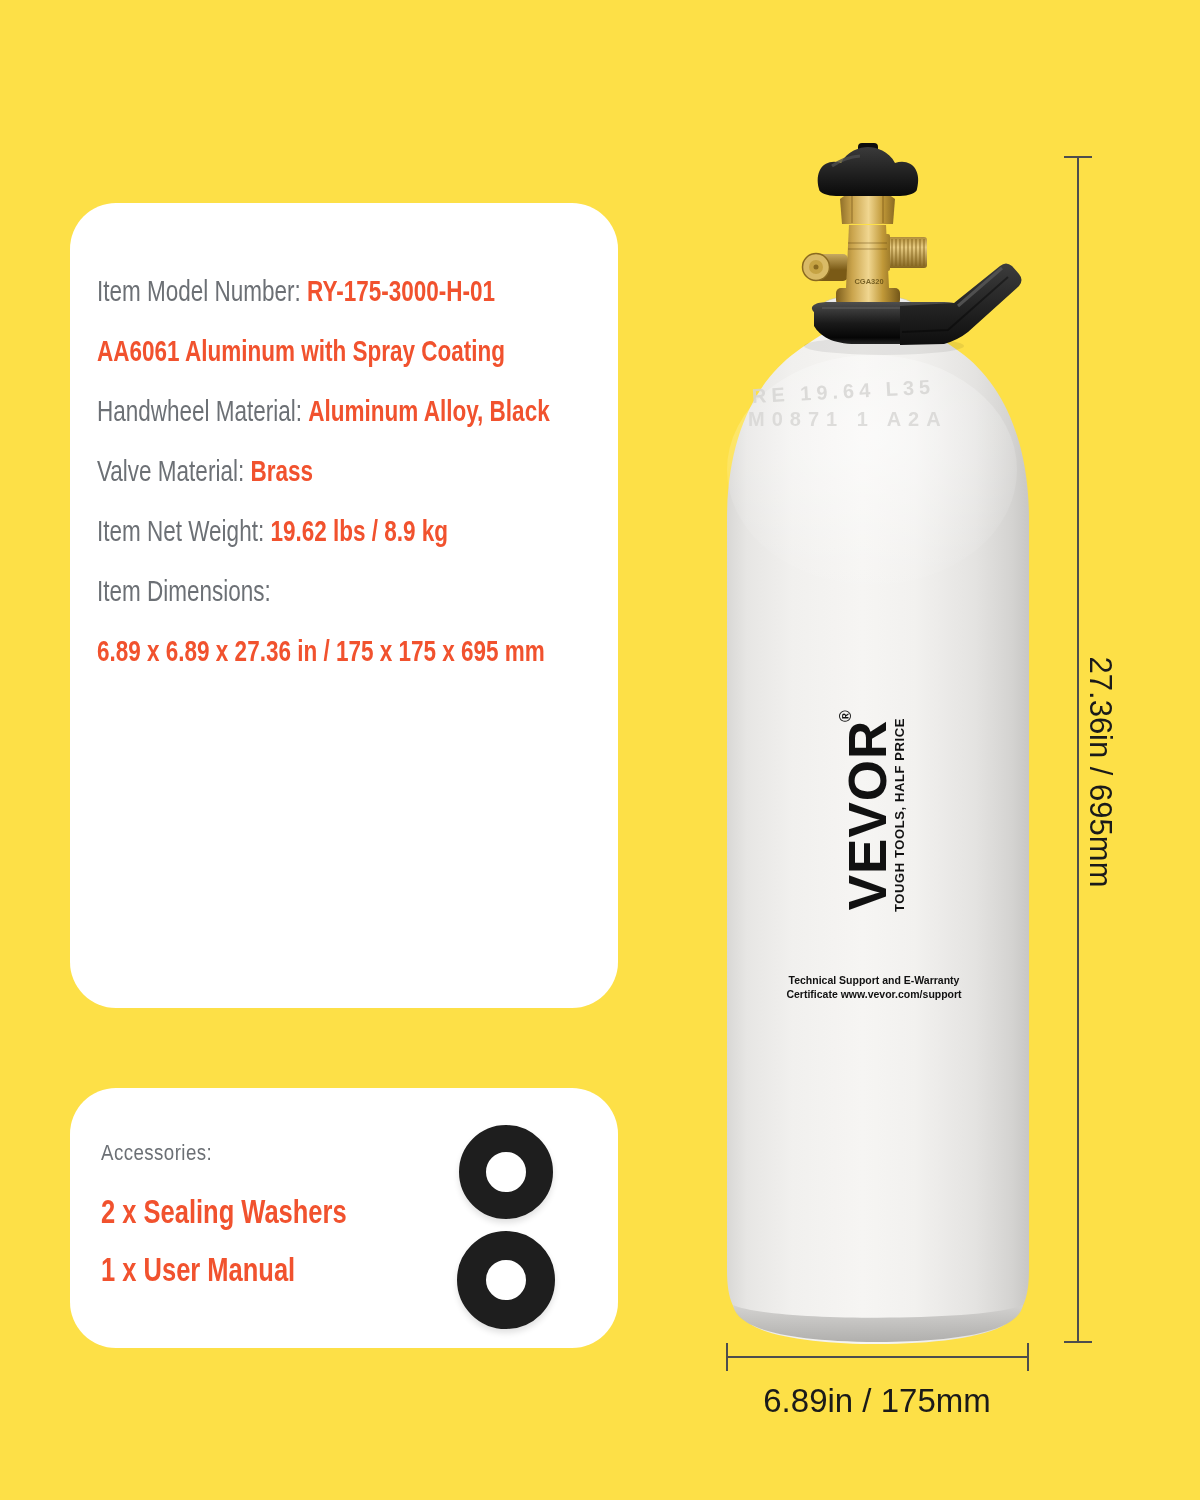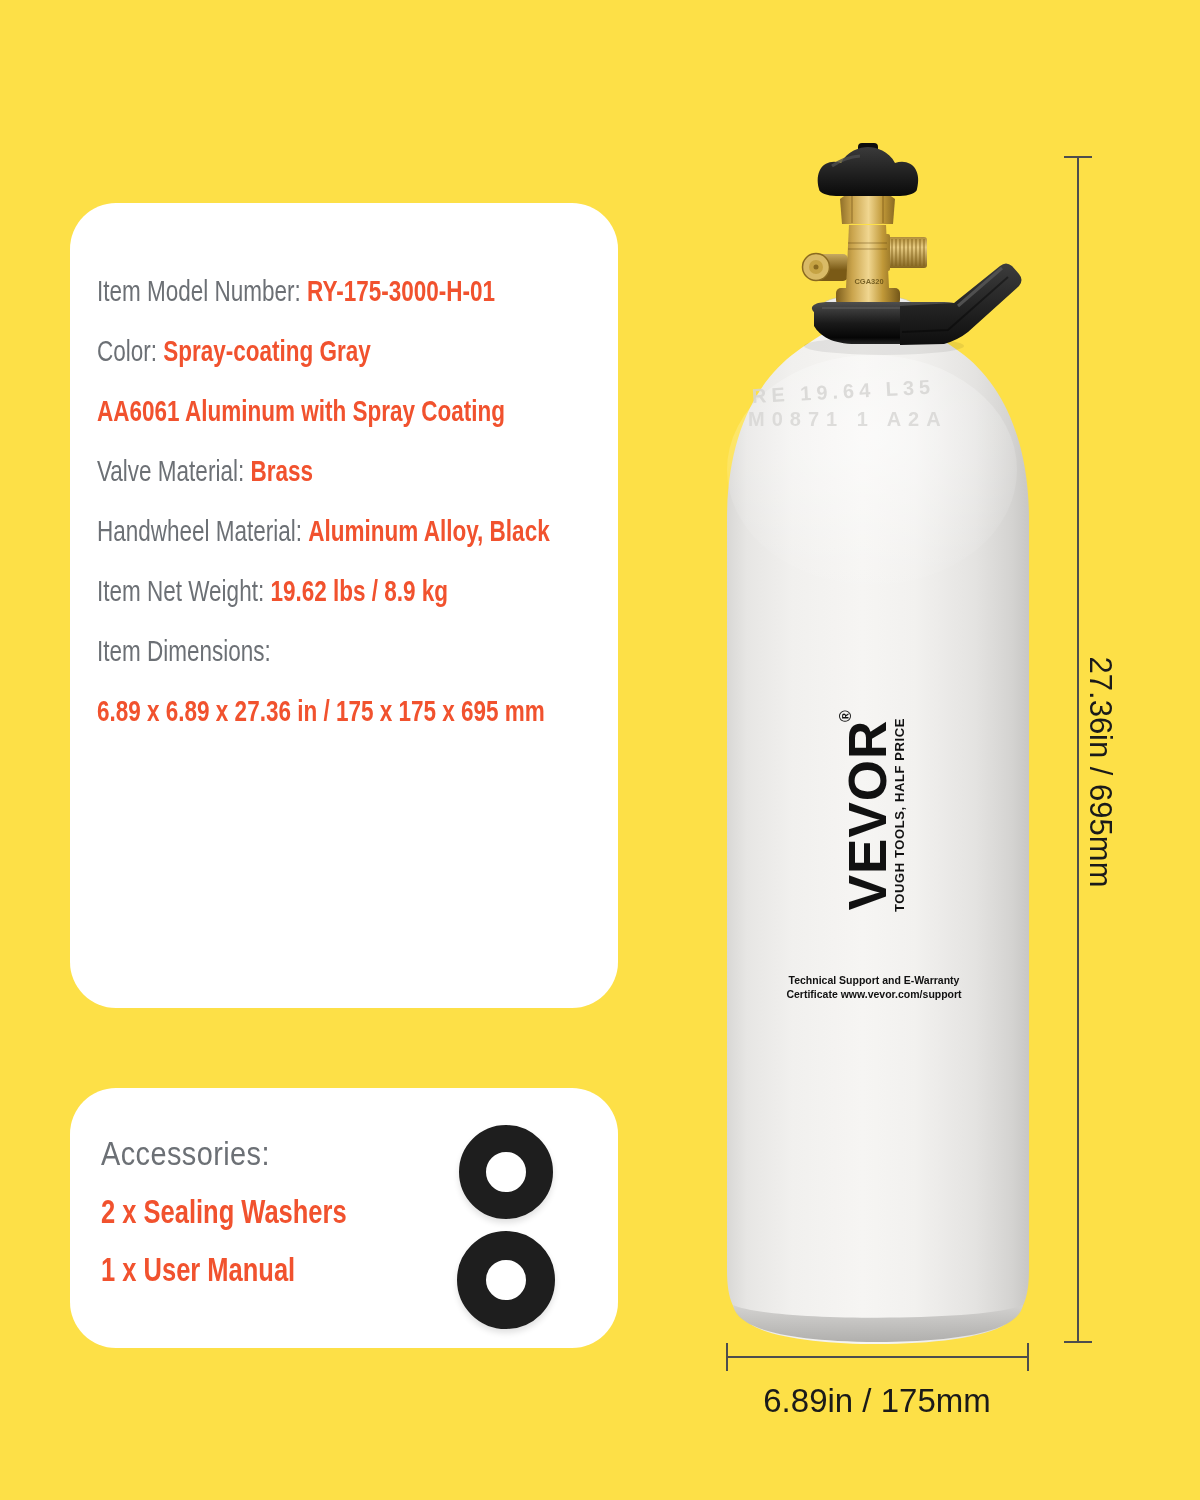--- a/index.html
+++ b/index.html
@@ -10,41 +10,40 @@
   }
   .card {
     position:absolute; background:#FFFFFF; border-radius:46px;
   }
   .spec-card { left:70px; top:203px; width:548px; height:805px; padding-top:58px; box-sizing:border-box; }
   .spec-row { padding-left:27px; height:60px; line-height:60px; white-space:nowrap; font-size:30px; }
   .squeeze { display:inline-block; transform:scaleX(0.75); transform-origin:0 50%; white-space:nowrap; }
   .lbl { color:#6C7075; }
   .val { color:#F1522E; font-weight:700; }
   .acc-card { left:70px; top:1088px; width:548px; height:260px; padding-top:36px; box-sizing:border-box; }
-  .acc-heading { padding-left:31px; height:58px; line-height:58px; font-size:34px; color:#6C7075; }
+  .acc-heading { padding-left:31px; height:58px; line-height:58px; font-size:22px; color:#6C7075; }
   .acc-item { padding-left:31px; height:58px; line-height:58px; font-size:34px; color:#F1522E; font-weight:700; }
   .acc-heading .squeeze { transform:scaleX(0.85); letter-spacing:0.5px; }
   .oring { position:absolute; border-radius:50%; border:27px solid #1E1E1E;
            box-shadow:0 4px 6px rgba(0,0,0,0.12), inset 0 2px 3px rgba(255,255,255,0.18); }
   .oring-1 { left:459px; top:1125px; width:94px; height:94px; box-sizing:border-box; }
   .oring-2 { left:457px; top:1231px; width:98px; height:98px; box-sizing:border-box; border-width:29px; }
   svg text { font-family:"Liberation Sans", sans-serif; }
   .tank-svg { position:absolute; left:690px; top:140px; }
 </style>
 </head>
 <body>
 
 <div class="page">
 
   <section class="card spec-card">
     <div class="spec-row"><span class="squeeze"><span class="lbl">Item Model Number: </span><span class="val">RY-175-3000-H-01</span></span></div>
-    <div class="spec-row"><span class="squeeze"><span class="lbl">Color: </span><span class="val">Spray-coating Gray</span></span></div>
     <div class="spec-row"><span class="squeeze"><span class="lbl"></span><span class="val">AA6061 Aluminum with Spray Coating</span></span></div>
+    <div class="spec-row"><span class="squeeze"><span class="lbl">Handwheel Material: </span><span class="val">Aluminum Alloy, Black</span></span></div>
     <div class="spec-row"><span class="squeeze"><span class="lbl">Valve Material: </span><span class="val">Brass</span></span></div>
-    <div class="spec-row"><span class="squeeze"><span class="lbl">Handwheel Material: </span><span class="val">Aluminum Alloy, Black</span></span></div>
     <div class="spec-row"><span class="squeeze"><span class="lbl">Item Net Weight: </span><span class="val">19.62 lbs / 8.9 kg</span></span></div>
     <div class="spec-row"><span class="squeeze"><span class="lbl">Item Dimensions: </span><span class="val"></span></span></div>
     <div class="spec-row"><span class="squeeze"><span class="lbl"></span><span class="val">6.89 x 6.89 x 27.36 in / 175 x 175 x 695 mm</span></span></div>
   </section>
 
   <section class="card acc-card">
     <div class="acc-heading"><span class="squeeze">Accessories:</span></div>
     <div class="acc-item"><span class="squeeze">2 x Sealing Washers</span></div>
     <div class="acc-item"><span class="squeeze">1 x User Manual</span></div>
   </section>

